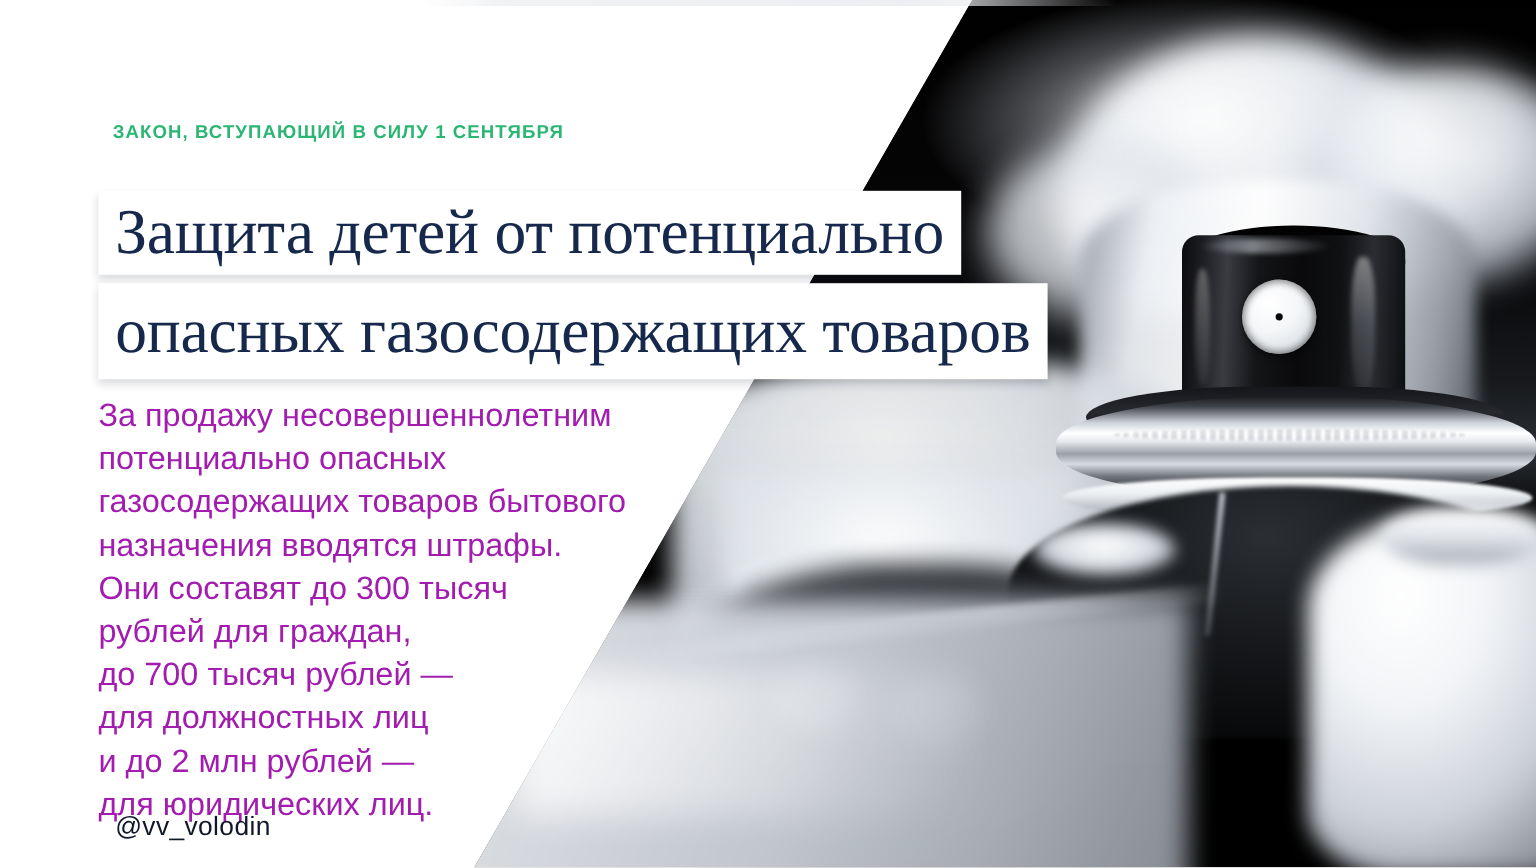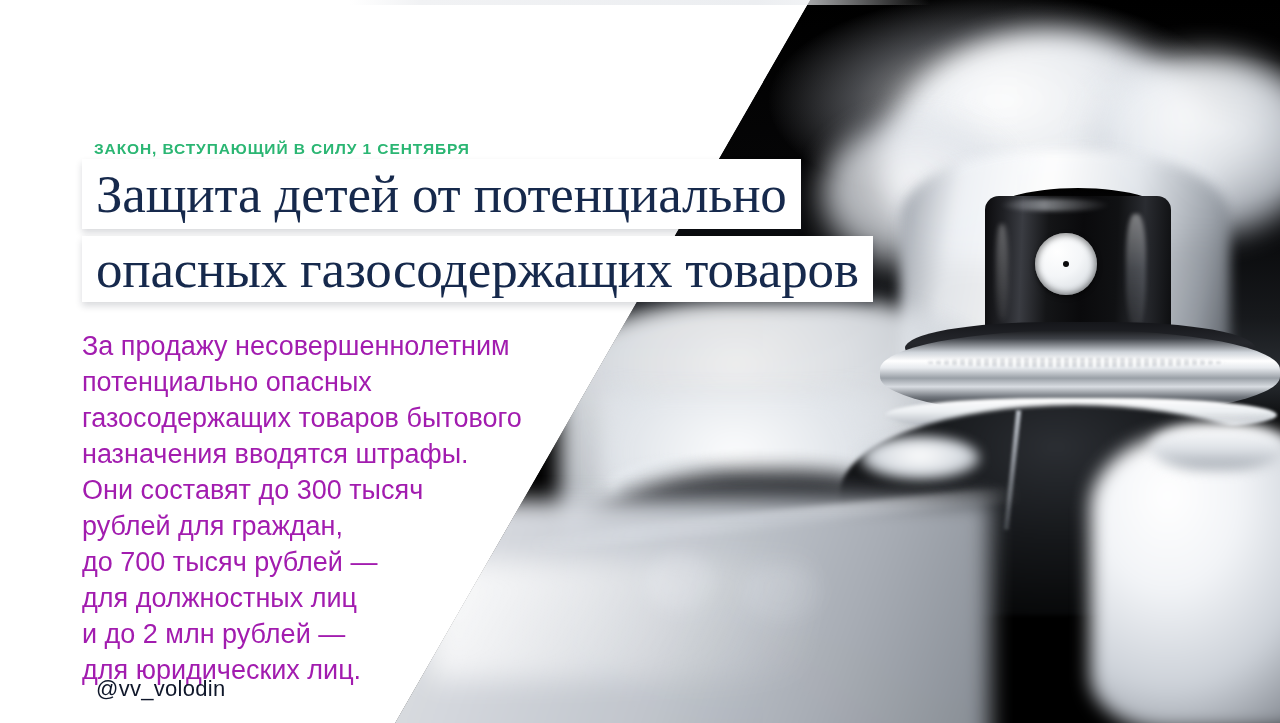--- a/index.html
+++ b/index.html
@@ -327,35 +327,34 @@
 
   
   .eyebrow {
     position: absolute;
     left: 94px; top: 102px;
     font-size: 15.5px;
     font-weight: 700;
     letter-spacing: 0.9px;
     color: #2bb673;
     white-space: nowrap;
-    margin-top: 38px;
   }
 
   .title-band {
     position: absolute;
     left: 82px;
     background: #ffffff;
     box-shadow: 0 4px 7px rgba(20,26,45,0.16);
     display: flex;
     align-items: center;
     padding: 0 14px 0 14px;
     white-space: nowrap;
   }
   .title-band-1 { top: 159px; height: 70px; }
-  .title-band-2 { top: 236px; height: 66px; }
+  .title-band-2 { top: 236px; height: 80px; }
   .title-line {
     font-family: "Liberation Serif", "DejaVu Serif", serif;
     font-size: 53px;
     line-height: 1;
     color: #16294c;
     letter-spacing: -0.2px;
   }
 
   .body-copy {
     position: absolute;

